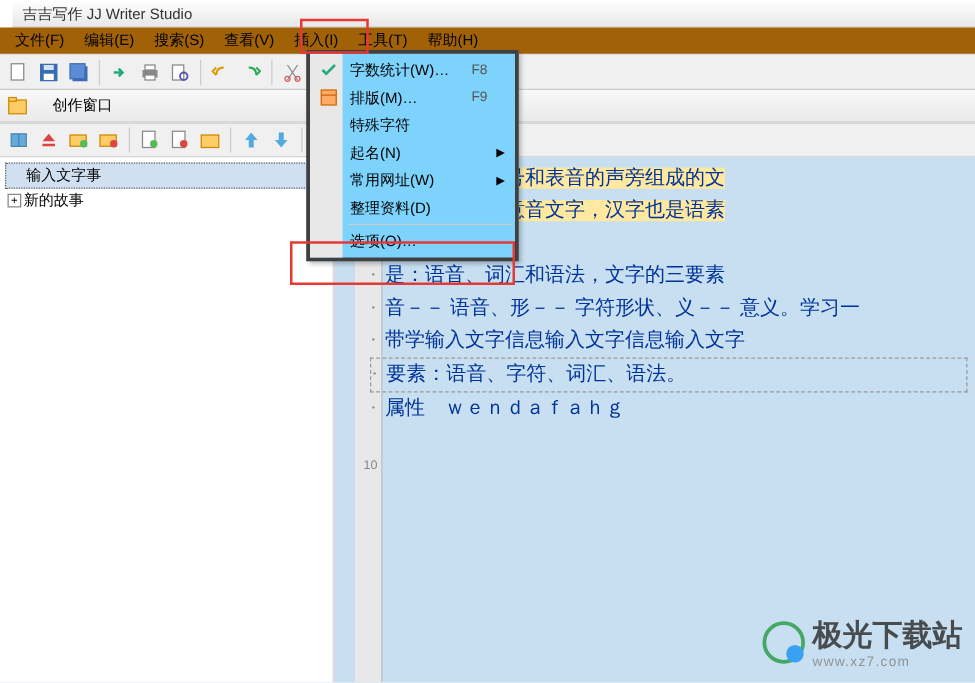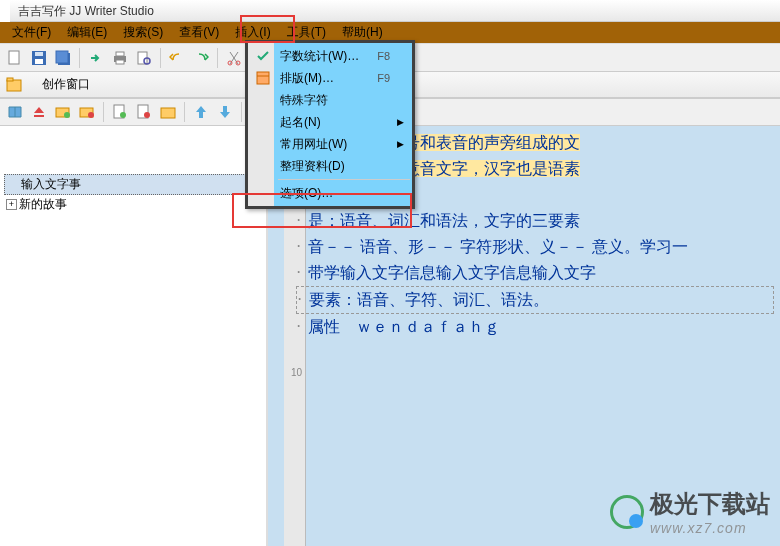--- a/index.html
+++ b/index.html
@@ -11,21 +11,21 @@
 .menubar .mitem { padding: 2px 8px; cursor: pointer; }
 
 .toolbar1, .toolbar3 { height: 28px; display: flex; align-items: center; padding-left: 4px; background: #f0f0f0; border-bottom: 1px solid #ccc; gap: 2px; }
 .toolbar3 { border-top: 1px solid #ccc; }
 .tbtn { width: 22px; height: 22px; display: flex; align-items: center; justify-content: center; cursor: pointer; border-radius: 2px; }
 .tsep { width: 1px; height: 20px; background: #ccc; margin: 0 3px; }
 
 .panel-header { height: 26px; background: linear-gradient(#f8f8f8, #eaeaea); border-bottom: 1px solid #ccc; display: flex; align-items: center; padding-left: 6px; gap: 20px; }
 
 .main { display: flex; height: calc(100% - 22px - 22px - 28px - 26px - 28px); }
-.sidebar { width: 268px; border-right: 2px solid #ddd; background: #fff; padding: 4px; margin-top: 44px; }
+.sidebar { width: 268px; border-right: 2px solid #ddd; background: #fff; padding: 4px; }
 .tree-item { padding: 1px 2px; display: flex; align-items: center; gap: 2px; }
 .tree-item.sel { background: #d0e0f0; border: 1px dotted #666; }
 .expander { width: 11px; height: 11px; border: 1px solid #888; display: inline-flex; align-items: center; justify-content: center; font-size: 9px; line-height: 1; }
 
 .editor { flex: 1; background: #c7dff1; position: relative; }
 .gutter { position: absolute; left: 16px; top: 0; width: 22px; height: 100%; background: #e8e8e8; border-right: 1px solid #bbb; font-size: 10px; color: #888; text-align: right; padding-right: 3px; }
 .gutter div { height: 26px; line-height: 26px; }
 .content { margin-left: 22px; padding: 4px 6px; font-family: SimSun, serif; font-size: 16px; color: #003399; line-height: 26px; }
 .content .line { white-space: nowrap; position: relative; padding-left: 12px; }
 .content .line::before { content: "·"; position: absolute; left: 0; color: #888; }
@@ -41,21 +41,21 @@
 .dropdown .dicon { position: absolute; left: 5px; width: 16px; height: 16px; }
 
 .highlight-box { position: absolute; border: 2px solid #e53935; pointer-events: none; z-index: 200; }
 .hl1 { left: 240px; top: 15px; width: 55px; height: 28px; }
 .hl2 { left: 232px; top: 193px; width: 180px; height: 35px; }
 
 .watermark { position: absolute; right: 10px; bottom: 10px; display: flex; align-items: center; gap: 6px; opacity: 0.85; z-index: 50; }
 .wm-logo { width: 34px; height: 34px; border-radius: 50%; border: 3px solid #2e9e4b; position: relative; }
 .wm-logo::after { content: ""; position: absolute; right: -2px; bottom: -2px; width: 14px; height: 14px; background: #2196f3; border-radius: 50%; }
 .wm-text { font-size: 24px; font-weight: bold; color: #333; }
-.wm-sub { font-size: 14px; color: #888; letter-spacing: 1px; font-style: italic; }
+.wm-sub { font-size: 11px; color: #888; letter-spacing: 1px; }
 </style>
 </head>
 <body>
 
 <div class="titlebar">
   <span>吉吉写作 JJ Writer Studio</span>
 </div>
 
 <div class="menubar">
   <span class="mitem">文件(F)</span>

